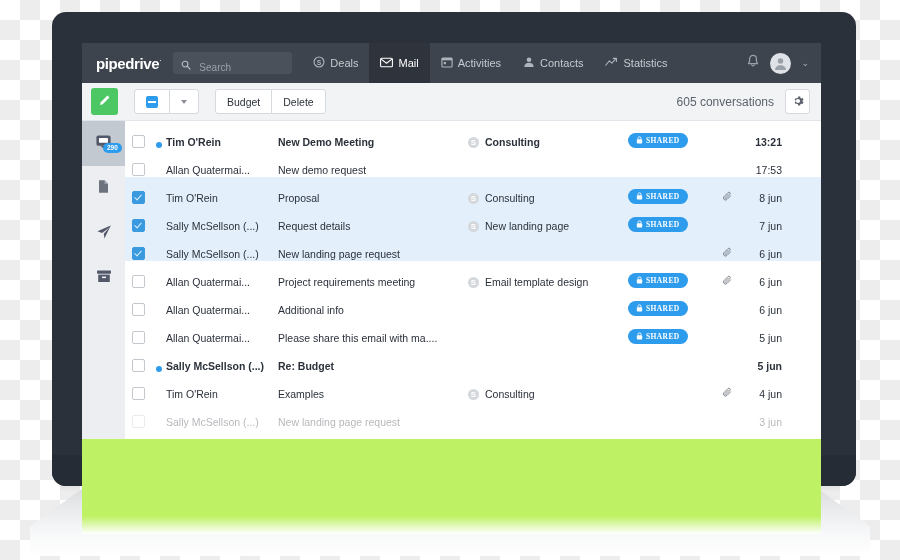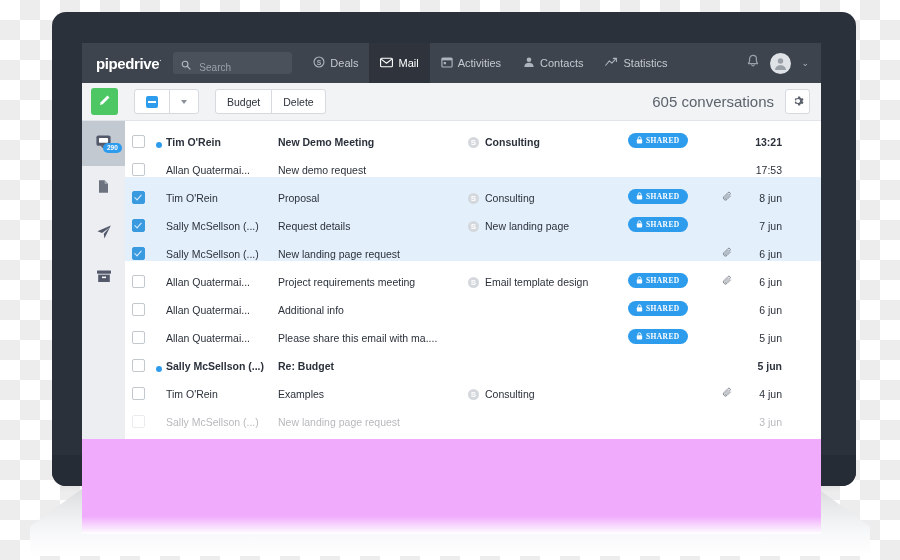--- a/index.html
+++ b/index.html
@@ -33,21 +33,21 @@
   #laptop-lip{
     position:absolute;left:52px;top:455px;width:804px;height:31px;
     background:#262c35;border-radius:0 0 14px 14px;
   }
   #laptop-notch{
     position:absolute;left:255px;top:478px;width:398px;height:22px;
     background:#2b313b;border-radius:0 0 8px 8px;
   }
   #screen{
     position:absolute;left:82px;top:43px;width:739px;height:491px;
-    background:#f0abfc;overflow:hidden;
+    background:#bef264;overflow:hidden;
   }
 
   
   #topnav{height:40px;background:#3d444d;display:flex;align-items:center;position:relative;}
   #logo{color:#fff;font-weight:bold;font-size:15px;letter-spacing:-0.4px;padding:0 12px 0 14px;}
   #logo .tm{font-size:8px;vertical-align:super;font-weight:normal;}
   #searchbox{
     display:flex;align-items:flex-end;gap:6px;background:#4a515a;border-radius:3px;
     height:22px;width:103px;padding:0 8px;
   }
@@ -79,21 +79,21 @@
   .tbtn{
     height:23px;background:#ffffff;border:1px solid #d6dade;color:#2b313b;font-size:10.5px;
     display:flex;align-items:center;justify-content:center;gap:5px;padding:0 11px;cursor:pointer;
     margin-left:-1px;
   }
   .tgroup .tbtn:first-child{border-radius:3px 0 0 3px;margin-left:0;}
   .tgroup .tbtn:last-child{border-radius:0 3px 3px 0;}
   .cbx-ind{width:12px;height:12px;background:#2e9ced;border-radius:2px;position:relative;}
   .cbx-ind:after{content:"";position:absolute;left:2px;top:5px;width:8px;height:2px;background:#fff;}
   .caret{width:0;height:0;border-left:3.5px solid transparent;border-right:3.5px solid transparent;border-top:4px solid #8a9099;}
-  #convcount{margin-left:auto;color:#5c636d;font-size:15px;}
+  #convcount{margin-left:auto;color:#5c636d;font-size:12px;}
   #gear{
     width:23px;height:23px;background:#fff;border:1px solid #d6dade;border-radius:3px;margin:0 11px;
     display:flex;align-items:center;justify-content:center;cursor:pointer;
   }
 
   
   #content{display:flex;height:318px;}
   #sidebar{width:43px;background:#eceef1;flex:0 0 43px;}
   .sideitem{
     height:45px;display:flex;align-items:center;justify-content:center;position:relative;cursor:pointer;

